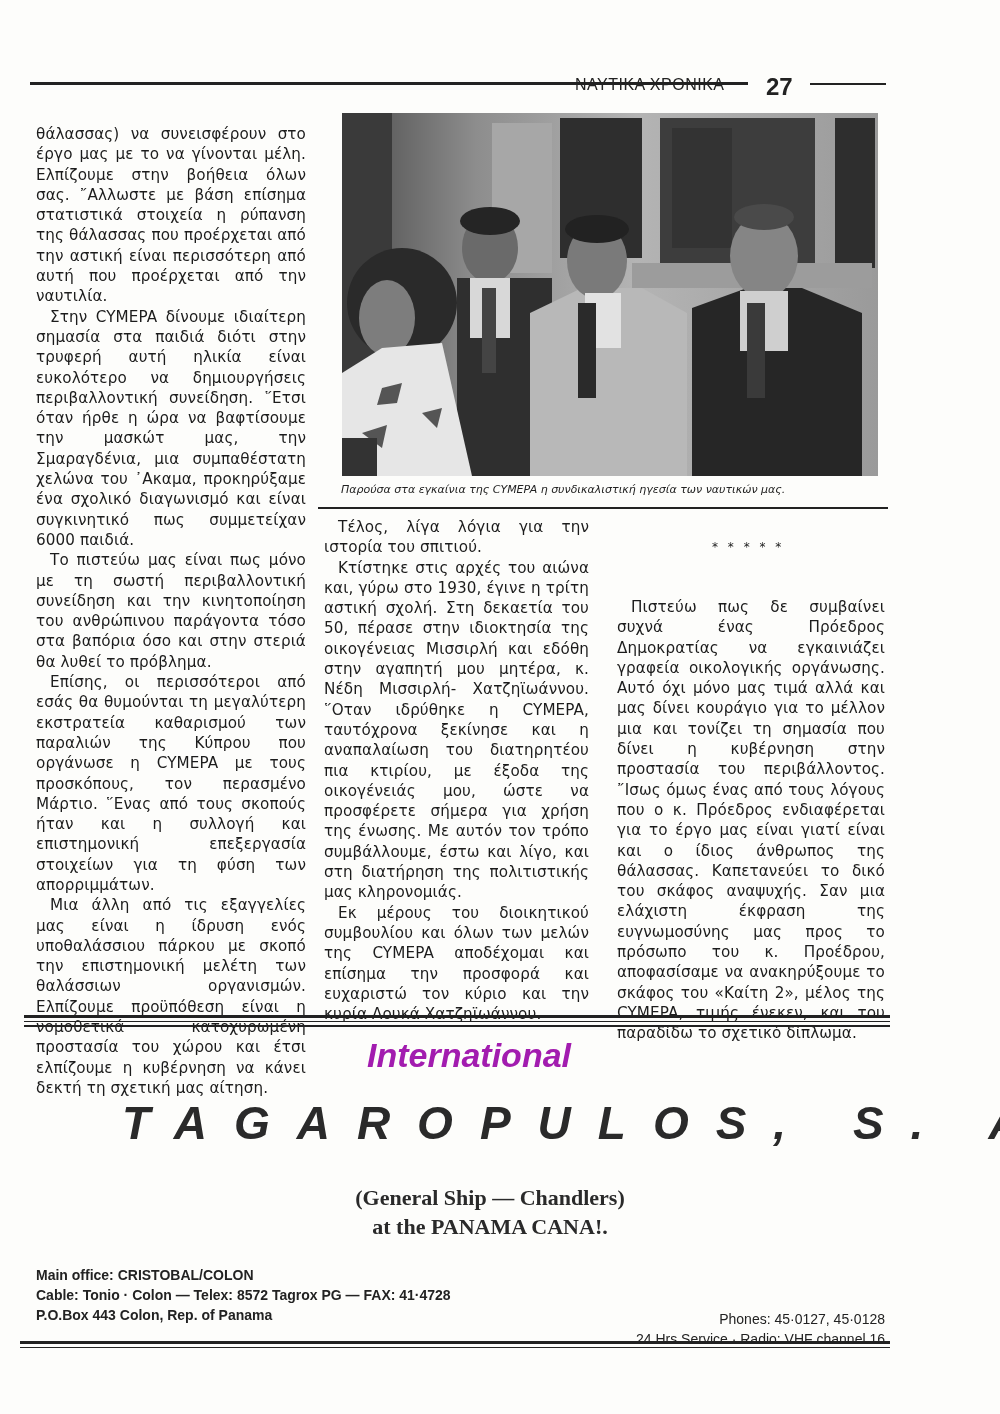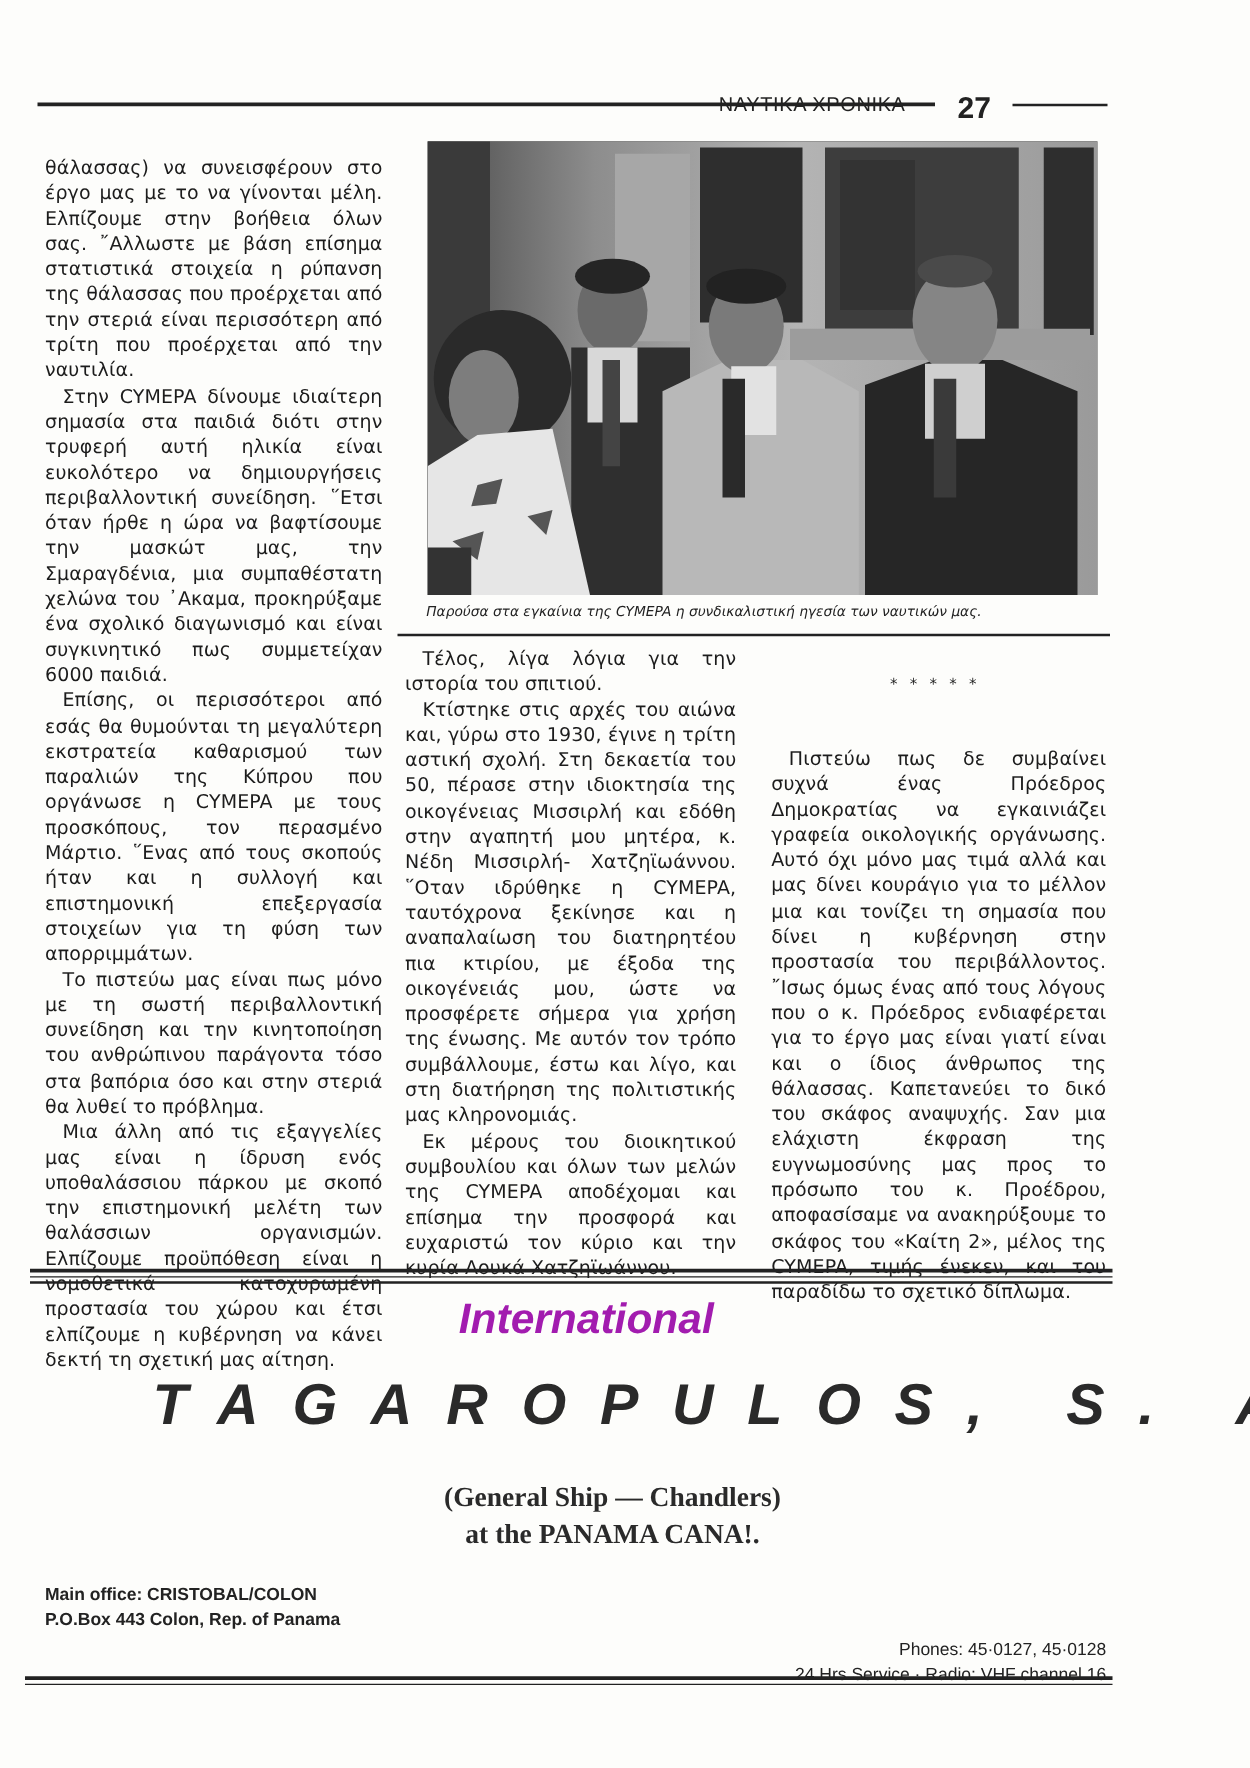--- a/index.html
+++ b/index.html
@@ -30,24 +30,24 @@
 </style>
 </head>
 <body>
 
 <div class="hr" style="left:30px; top:82px; width:718px; height:3px;"></div>
 <div class="hr" style="left:810px; top:83px; width:76px; height:2px;"></div>
 <div class="abs header-title" style="left:565px; top:76px;margin-left:10px;">ΝΑΥΤΙΚΑ ΧΡΟΝΙΚΑ</div>
 <div class="abs page-num" style="left:766px; top:73px;">27</div>
 
 <div class="abs col" style="left:36px; top:124px; width:270px;">
-  <p>θάλασσας) να συνεισφέρουν στο έργο μας με το να γίνονται μέλη. Ελπίζουμε στην βοήθεια όλων σας. ῎Αλλωστε με βάση επίσημα στατιστικά στοιχεία η ρύπανση της θάλασσας που προέρχεται από την στεριά είναι περισσότερη από τρίτη που προέρχεται από την ναυτιλία.</p>
+  <p>θάλασσας) να συνεισφέρουν στο έργο μας με το να γίνονται μέλη. Ελπίζουμε στην βοήθεια όλων σας. ῎Αλλωστε με βάση επίσημα στατιστικά στοιχεία η ρύπανση της θάλασσας που προέρχεται από την αστική είναι περισσότερη από αυτή που προέρχεται από την ναυτιλία.</p>
   <p class="ind">Στην CYMEPA δίνουμε ιδιαίτερη σημασία στα παιδιά διότι στην τρυφερή αυτή ηλικία είναι ευκολότερο να δημιουργήσεις περιβαλλοντική συνείδηση. ῞Ετσι όταν ήρθε η ώρα να βαφτίσουμε την μασκώτ μας, την Σμαραγδένια, μια συμπαθέστατη χελώνα του ᾿Ακαμα, προκηρύξαμε ένα σχολικό διαγωνισμό και είναι συγκινητικό πως συμμετείχαν 6000 παιδιά.</p>
+  <p class="ind">Το πιστεύω μας είναι πως μόνο με τη σωστή περιβαλλοντική συνείδηση και την κινητοποίηση του ανθρώπινου παράγοντα τόσο στα βαπόρια όσο και στην στεριά θα λυθεί το πρόβλημα.</p>
   <p class="ind">Επίσης, οι περισσότεροι από εσάς θα θυμούνται τη μεγαλύτερη εκστρατεία καθαρισμού των παραλιών της Κύπρου που οργάνωσε η CYMEPA με τους προσκόπους, τον περασμένο Μάρτιο. ῞Ενας από τους σκοπούς ήταν και η συλλογή και επιστημονική επεξεργασία στοιχείων για τη φύση των απορριμμάτων.</p>
-  <p class="ind">Το πιστεύω μας είναι πως μόνο με τη σωστή περιβαλλοντική συνείδηση και την κινητοποίηση του ανθρώπινου παράγοντα τόσο στα βαπόρια όσο και στην στεριά θα λυθεί το πρόβλημα.</p>
   <p class="ind">Μια άλλη από τις εξαγγελίες μας είναι η ίδρυση ενός υποθαλάσσιου πάρκου με σκοπό την επιστημονική μελέτη των θαλάσσιων οργανισμών. Ελπίζουμε προϋπόθεση είναι η νομοθετικά κατοχυρωμένη προστασία του χώρου και έτσι ελπίζουμε η κυβέρνηση να κάνει δεκτή τη σχετική μας αίτηση.</p>
 </div>
 
 <div class="photo" title="Four people at the CYMEPA inauguration: a woman on the left, three men in suits">
   <svg width="536" height="363" viewBox="0 0 536 363">
     <defs>
       <linearGradient id="wall" x1="0" y1="0" x2="1" y2="0">
         <stop offset="0" stop-color="#4a4a4a"></stop>
         <stop offset="0.25" stop-color="#8d8d8d"></stop>
         <stop offset="0.55" stop-color="#b4b4b4"></stop>
@@ -110,20 +110,21 @@
 
 <div class="abs ad-intl" style="left:367px; top:1036px;">International</div>
 <div class="abs ad-name" style="left:122px; top:1096px;">TAGAROPULOS, S. A.</div>
 <div class="abs ad-sub" style="left:200px; top:1183px; width:580px;">
   <div>(General Ship — Chandlers)</div>
   <div>at the PANAMA CANA!.</div>
 </div>
 
 <div class="abs ad-left" style="left:36px; top:1265px;">
   <div>Main office: CRISTOBAL/COLON</div>
+  <div>Cable: Tonio · Colon — Telex: 8572 Tagrox PG — FAX: 41·4728</div>
   <div>P.O.Box 443 Colon, Rep. of Panama</div>
 </div>
 <div class="abs ad-right" style="right:115px; top:1285px;">
   <div>Phones: 45·0127, 45·0128</div>
   <div>24 Hrs Service · Radio: VHF channel 16</div>
 </div>
 
 <div class="hr" style="left:20px; top:1341px; width:870px; height:3px;"></div>
 <div class="hr" style="left:20px; top:1347px; width:870px; height:1px;"></div>
 

